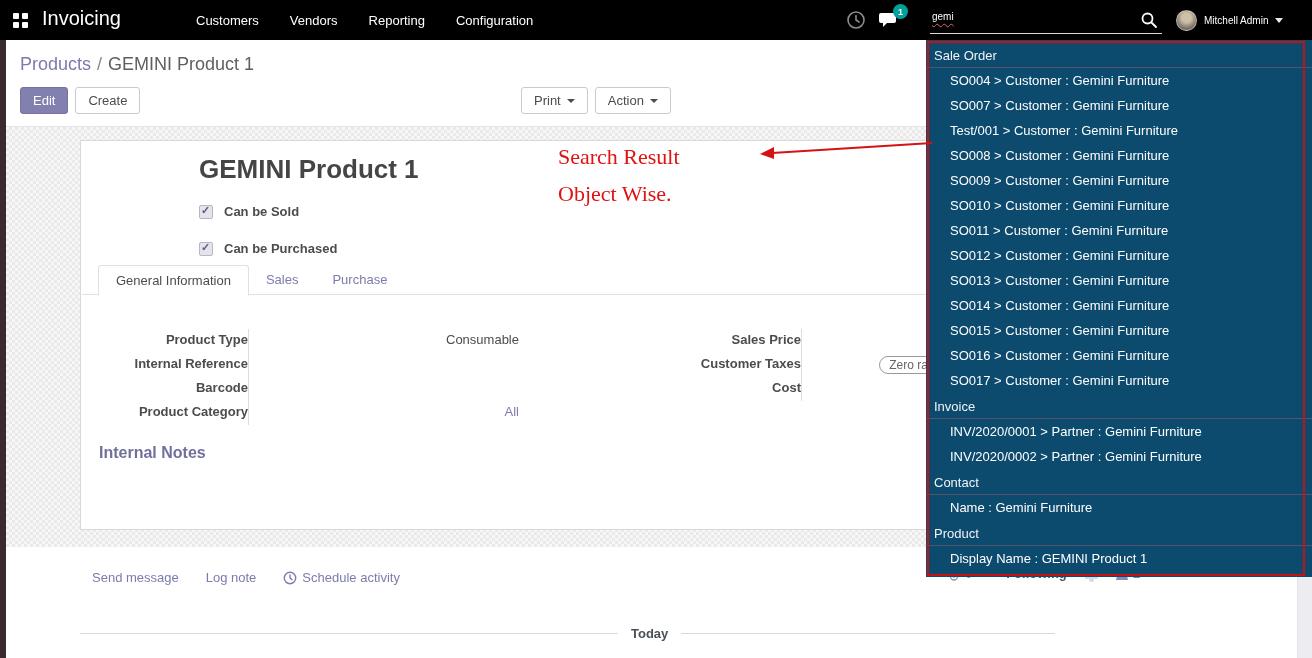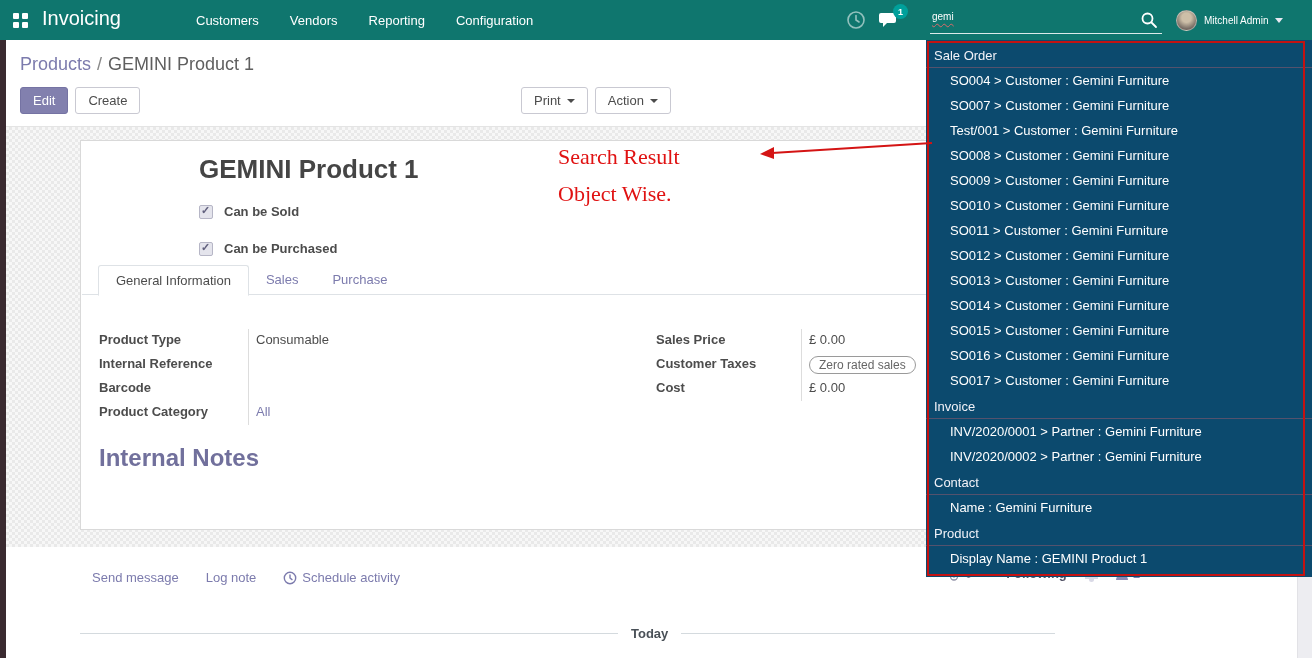--- a/index.html
+++ b/index.html
@@ -1,21 +1,21 @@
 <!DOCTYPE html>
 <html><head>
 <meta charset="utf-8">
 <style>
   * { margin:0; padding:0; box-sizing:border-box; }
   html,body { width:1312px; height:658px; }
   body { font-family:"Liberation Sans", sans-serif; background:#fff; overflow:hidden; position:relative; }
   .stage { position:absolute; inset:0; width:1312px; height:658px; }
 
   
-  .navbar { position:absolute; left:0; top:0; width:1312px; height:40px; background:#0f766e; color:#fff; }
+  .navbar { position:absolute; left:0; top:0; width:1312px; height:40px; background:#000000; color:#fff; }
   .apps-icon { position:absolute; left:13px; top:13px; width:15px; height:15px; display:grid; grid-template-columns:6px 6px; grid-template-rows:6px 6px; gap:3px; cursor:pointer; }
   .apps-icon span { background:#fff; border-radius:1px; }
   .app-title { position:absolute; left:42px; top:7px; font-size:20px; font-weight:400; color:#fff; }
   .nav-menu { position:absolute; left:196px; top:0; height:40px; display:flex; align-items:center; gap:31px; font-size:13px; }
   .nav-menu div { cursor:pointer; color:#fff; }
   .nav-icon { position:absolute; top:9px; width:24px; height:22px; }
   .clock-icon { left:844px; opacity:.55; }
   .chat-icon { left:878px; }
   .chat-badge { position:absolute; left:893px; top:4px; min-width:15px; height:15px; border-radius:8px; background:#00a09b; color:#fff; font-size:9px; font-weight:bold; display:flex; align-items:center; justify-content:center; padding:0 3px; }
   .nav-search { position:absolute; left:930px; top:6px; width:232px; height:28px; border-bottom:1px solid rgba(255,255,255,.85); }
@@ -55,28 +55,28 @@
   .checkbox::after { content:"✓"; position:absolute; left:1px; top:-2px; font-size:11px; color:#62617e; font-weight:bold; }
   .cb-label { font-size:13px; font-weight:bold; color:#4c4c4c; }
 
   .tabbar { position:absolute; left:1px; top:123px; width:1151px; height:31px; border-bottom:1px solid #dee2e6; padding-left:16px; display:flex; align-items:flex-start; }
   .tab { font-size:13px; padding:7px 17px; cursor:pointer; color:#7c7bad; position:relative; top:1px; }
   .tab.active { color:#4c4c4c; background:#fff; border:1px solid #dee2e6; border-bottom:1px solid #fff; border-radius:3px 3px 0 0; }
 
   .fieldgroup { position:absolute; top:188px; }
   .fieldgroup.left { left:18px; width:420px; }
   .fieldgroup.right { left:575px; width:330px; }
-  .frow { display:flex; min-height:24px; align-items:flex-start; }
+  .frow { display:flex; min-height:24px; align-items:flex-start;text-align:right; }
   .flabel { font-size:13px; font-weight:bold; color:#4c4c4c; padding-top:3px; }
   .fieldgroup.left .flabel { width:149px; }
   .fieldgroup.right .flabel { width:145px; }
   .fvalue { flex:1; border-left:1px solid #ddd; padding:3px 0 3px 7px; font-size:13px; color:#4c4c4c; min-height:24px; }
   .fvalue.link { color:#7c7bad; cursor:pointer; }
   .tax-badge { display:inline-block; font-size:12px; color:#666; border:1px solid #9a9a9a; border-radius:11px; padding:1px 9px; background:#fff; }
-  .notes-heading { position:absolute; left:18px; top:303px; font-size:24px; font-weight:bold; color:#71709c; }
+  .notes-heading { position:absolute; left:18px; top:303px; font-size:16px; font-weight:bold; color:#71709c; }
 
   
   .annotation { position:absolute; left:558px; top:138px; width:220px; font-family:"Liberation Serif", serif; font-size:22px; color:#e01212; line-height:37px; z-index:70; }
   .arrow-svg { position:absolute; left:758px; top:134px; z-index:70; }
 
   
   .chatter-links { position:absolute; left:92px; top:570px; display:flex; gap:27px; font-size:13px; color:#7c7bad; align-items:center; }
   .chatter-links .lnk { cursor:pointer; display:flex; align-items:center; gap:5px; }
   .chatter-tools { position:absolute; left:948px; top:566px; display:flex; align-items:center; gap:18px; font-size:13px; z-index:10; }
   .tool { display:flex; align-items:center; gap:5px; color:#7d7d90; cursor:pointer; }

